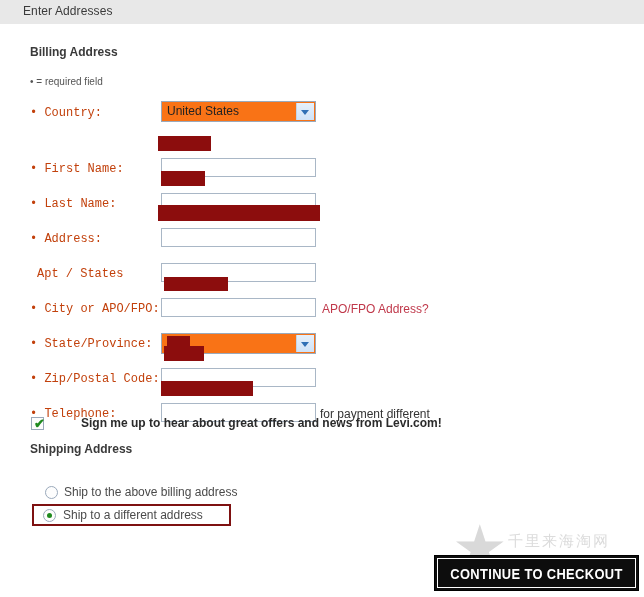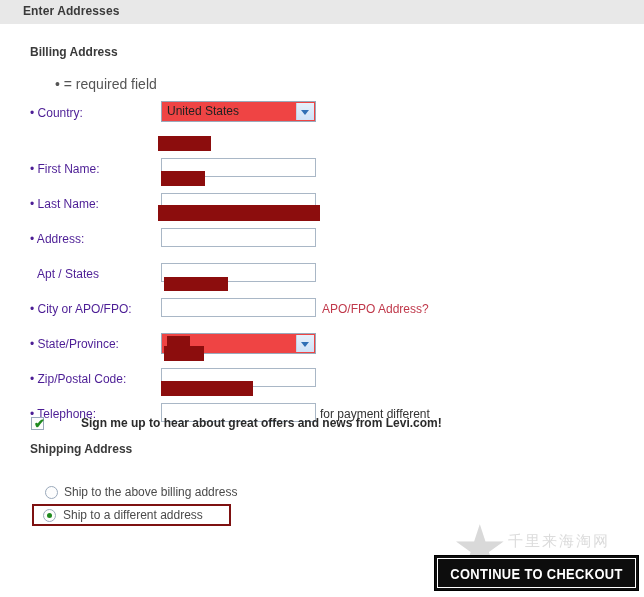--- a/index.html
+++ b/index.html
@@ -25,21 +25,21 @@
     width: 644px;
     height: 24px;
     background: #e8e8e8;
     border-bottom: 1px solid #ffffff;
   }
   #header-title {
     position: absolute;
     left: 23px;
     top: 4px;
     font-size: 12px;
-    font-weight: bold;
+    font-weight: normal;
     color: #3a3a3a;
     letter-spacing: 0.1px;
   }
 
   
   #form-area {
     position: absolute;
     left: 0;
     top: 24px;
     width: 636px;
@@ -56,30 +56,30 @@
   .cn-note {
     position: absolute;
     font-size: 15px;
     color: #d40000;
     font-family: "DejaVu Sans", sans-serif;
     white-space: nowrap;
   }
 
   .req-note {
     position: absolute;
-    font-size: 14px;
+    font-size: 10px;
     color: #555555;
-    margin-left: 25px;
   }
 
   .row-label {
     position: absolute;
     font-size: 12px;
-    color: #4c1d95;
-    white-space: nowrap;
+    color: #c2410c;
+    white-space: nowrap;
+    font-family: Liberation Mono, monospace;
   }
 
   
   .txt-input {
     position: absolute;
     box-sizing: border-box;
     height: 19px;
     border: 1px solid #a9b7c6;
     background: #ffffff;
     font-size: 12px;
@@ -87,21 +87,21 @@
     padding: 1px 3px;
     color: #222222;
   }
 
   
   .sel-wrap {
     position: absolute;
     box-sizing: border-box;
     height: 21px;
     border: 1px solid #9aa9bb;
-    background: #ef4444;
+    background: #f97316;
   }
   .sel-text {
     position: absolute;
     left: 5px;
     top: 2px;
     font-size: 12px;
     color: #222222;
     white-space: nowrap;
   }
   .sel-btn {

